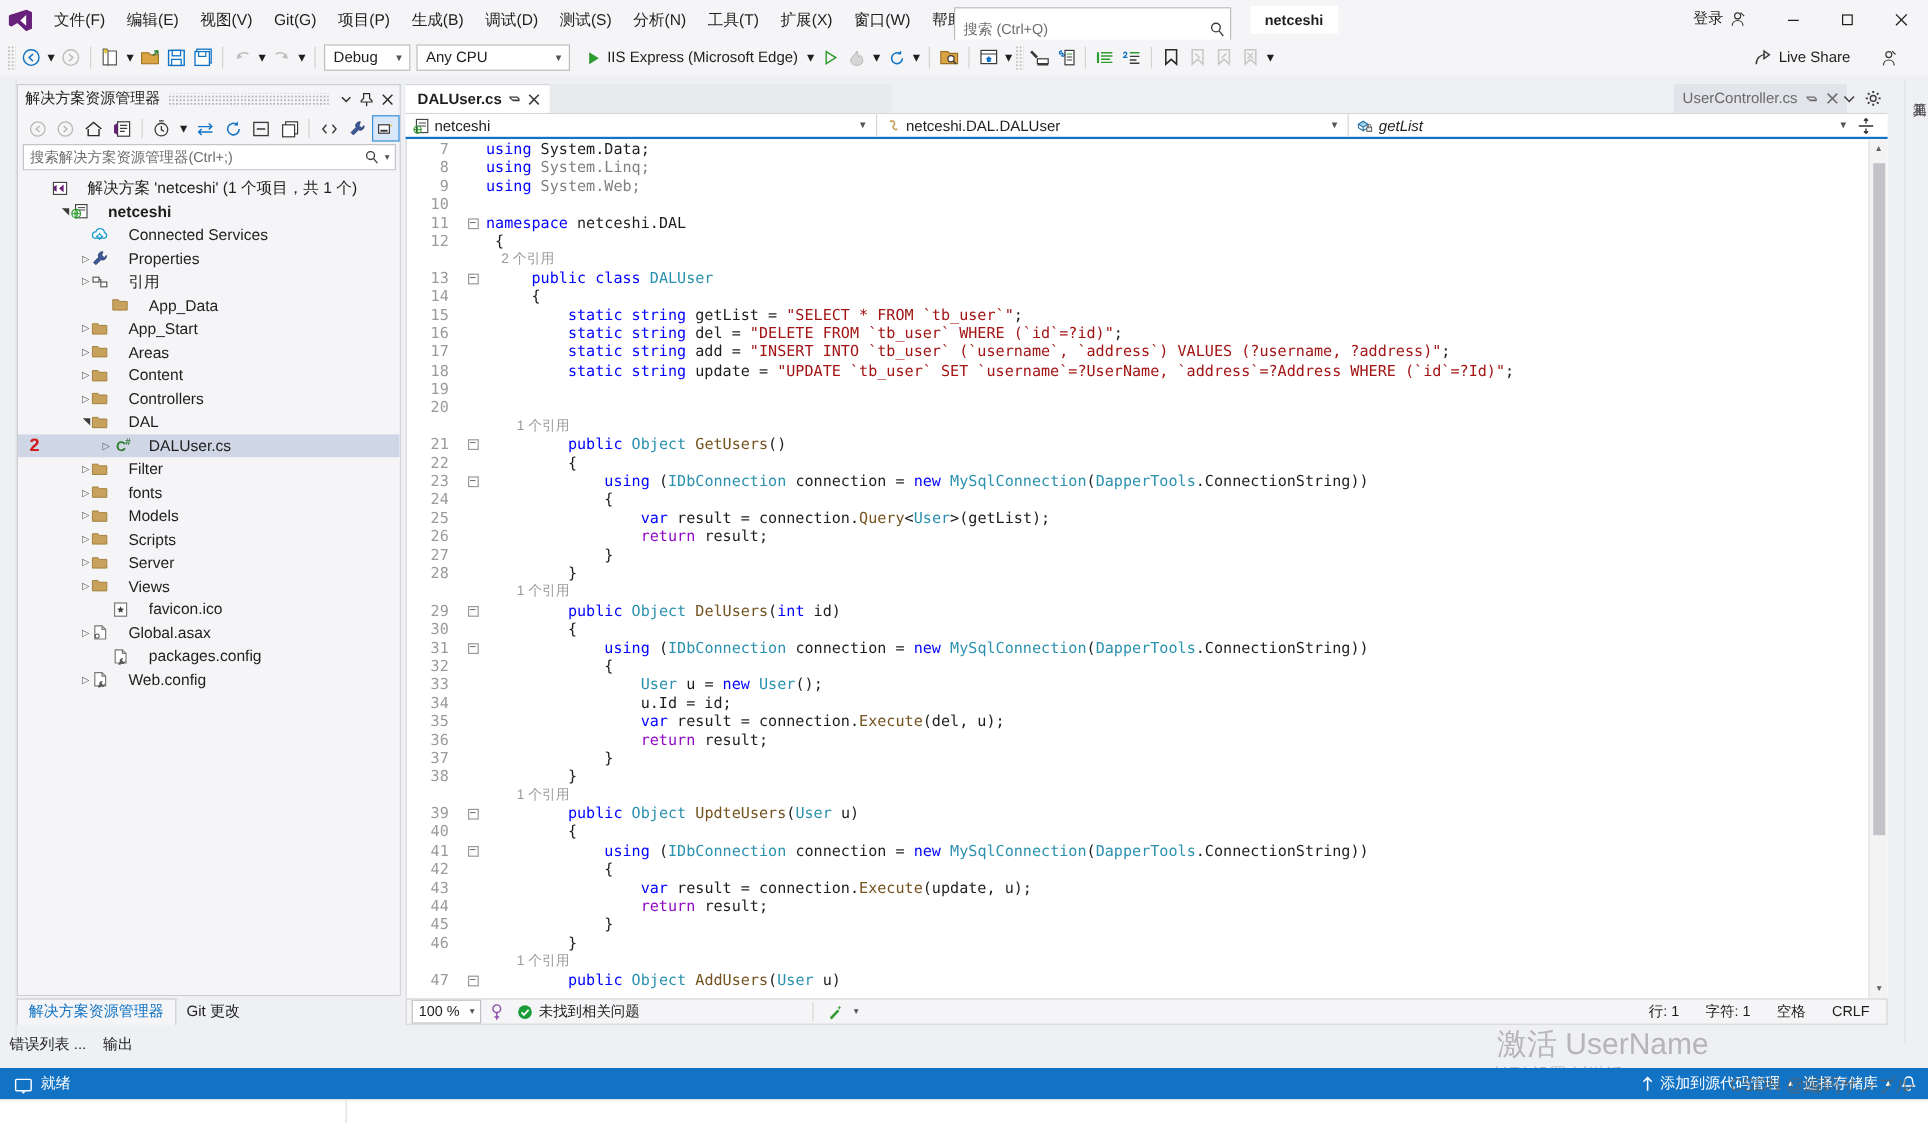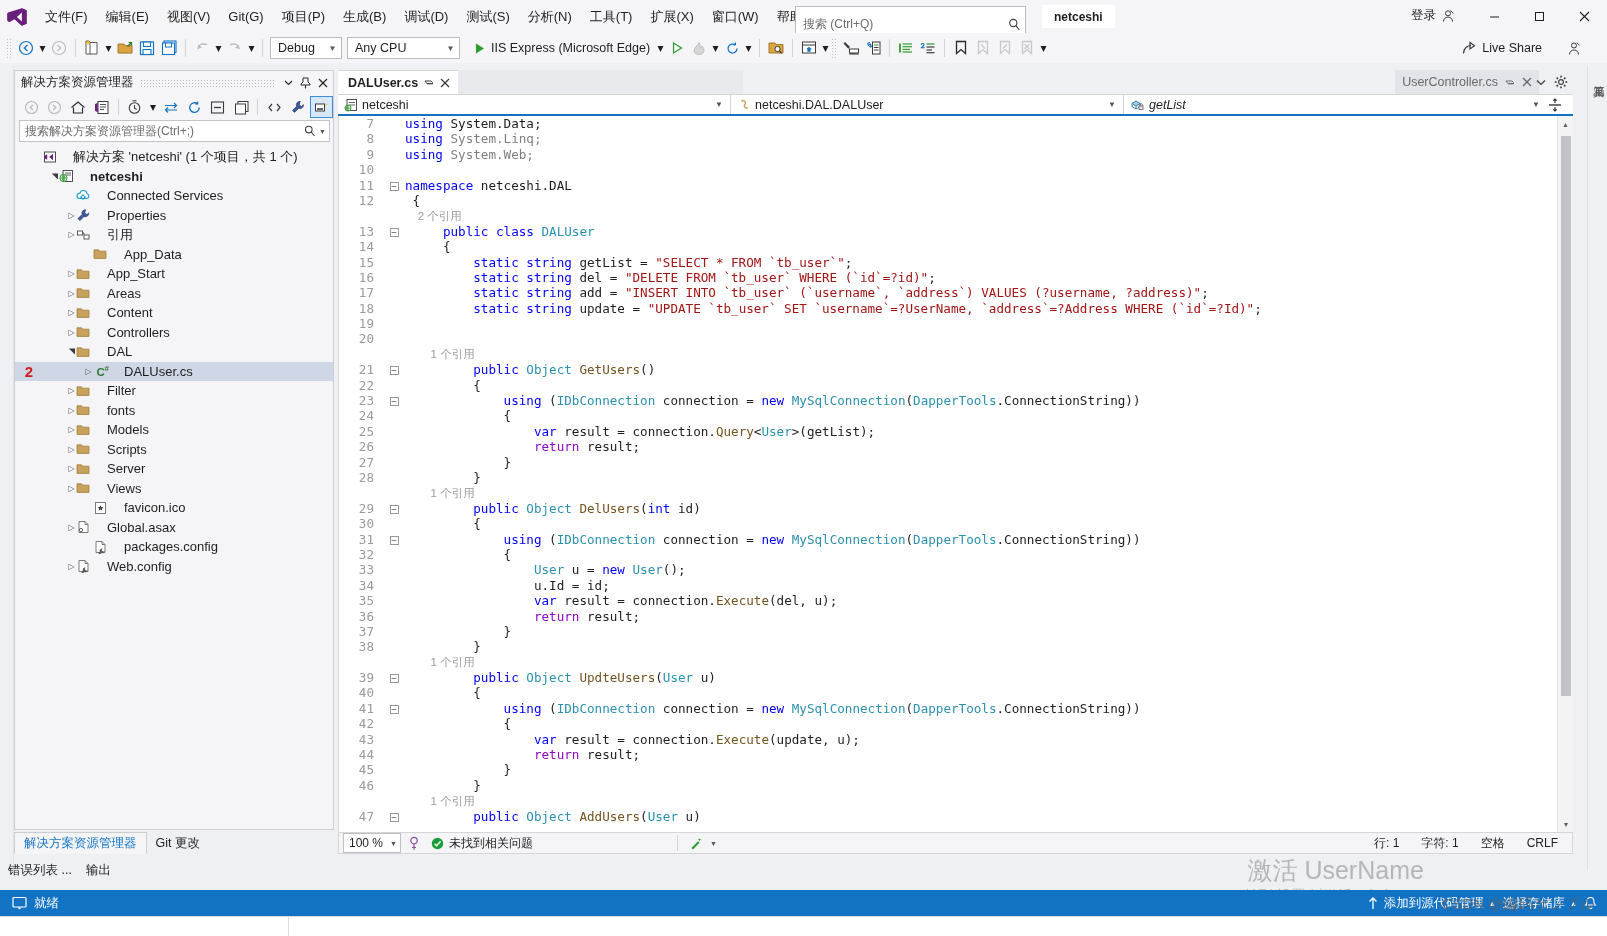--- a/index.html
+++ b/index.html
@@ -203,21 +203,21 @@
     pointer-events: none; user-select: none;
   }
   .watermark .w1 { font-size: 25px; line-height: 30px; }
   .watermark .w2 { font-size: 14px; line-height: 18px; margin-top: 1px; }
 
   
   .statusbar {
     position: absolute; left: 0; bottom: 20px; width: 1607px; height: 26px;
     background: #1273c4; color: #fff; display: flex; align-items: center; font-size: 12.5px;
   }
-  .sb-left { display: flex; align-items: center; gap: 7px; padding-left: 12px; }
+  .sb-left { display: flex; align-items: flex-end; gap: 7px; padding-left: 12px; }
   .sb-right { margin-left: auto; display: flex; align-items: center; gap: 7px; padding-right: 10px; }
   .sb-item { display: flex; align-items: center; gap: 5px; }
   .overlay-jp {
     position: absolute; right: 12px; bottom: 22px; font-size: 15px; color: #5f5f5f;
     opacity: .75; white-space: nowrap; pointer-events: none;
   }
   .bottom-pad { position: absolute; left: 0; bottom: 0; width: 1607px; height: 20px; background: #fff;
     border-top: 1px solid #dcdcdc; }
   .bp-div { position: absolute; left: 288px; top: 0; width: 1px; height: 20px; background: #dcdcdc; }
   svg { display: block; }
@@ -358,21 +358,21 @@
           <path d="M11.7 4.5l.7 4.5L8 7.8z" fill="#bdbdbd"></path>
         </svg>
     </div>
     <div class="tb-caret">▾</div>
     <div class="tb-sep"></div>
 
     <div class="combo" style="width:72px;margin-left:2px;">
       <span class="cv">Debug</span>
       <span class="ca">▼</span>
     </div>
-    <div class="combo" style="width:113px;margin-left:5px;">
+    <div class="combo" style="width:128px;margin-left:5px;">
       <span class="cv">Any CPU</span>
       <span class="ca">▼</span>
     </div>
 
     <div class="run-btn" style="margin-left:8px;">
       <span>
         <svg width="13" height="13" viewBox="0 0 13 13">
             <path d="M3 1.5 11 6.5 3 11.5z" fill="#2e9b2e"></path>
           </svg>
       </span>

